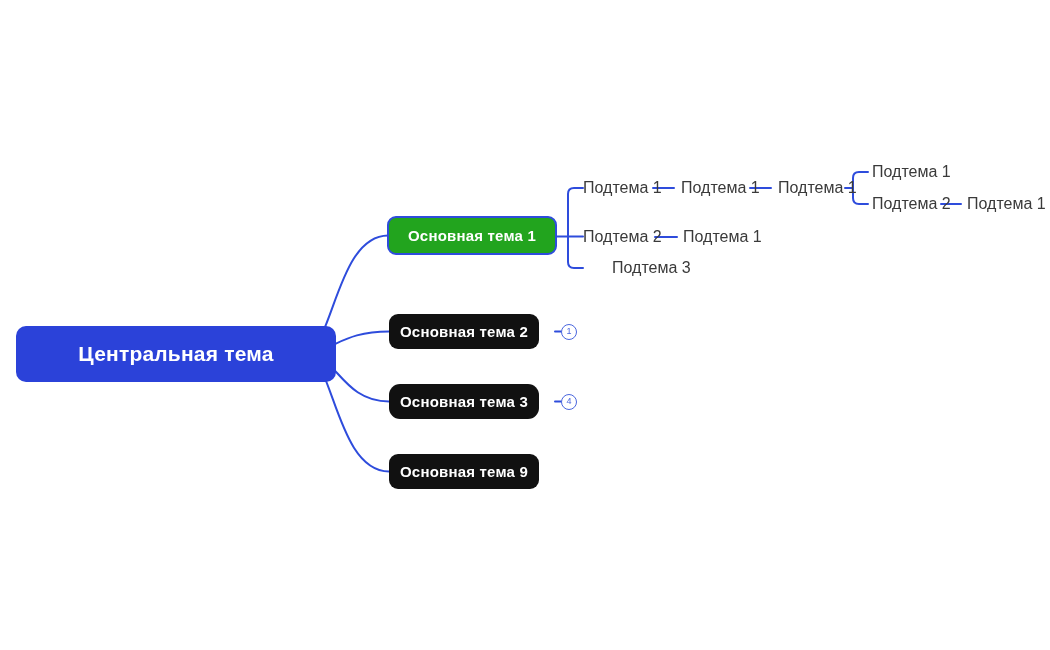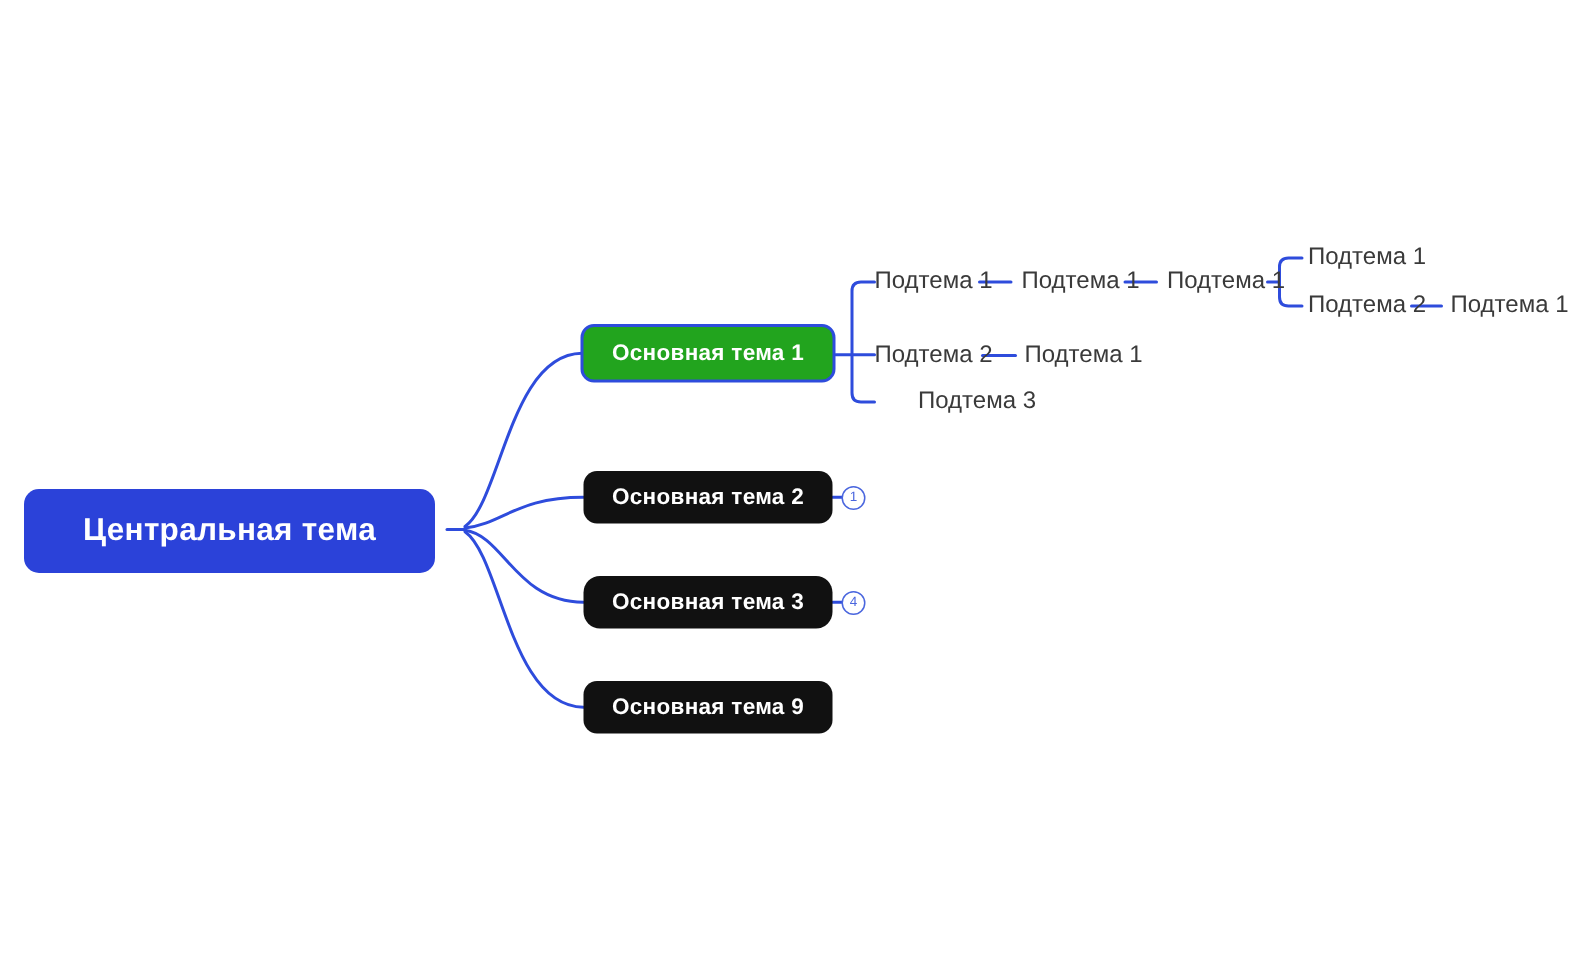--- a/index.html
+++ b/index.html
@@ -14,27 +14,27 @@
   .edges { position: absolute; left: 0; top: 0; }
   .edge {
     fill: none;
     stroke: var(--line, #2e4cdc);
     stroke-width: 2;
     stroke-linecap: round;
     stroke-linejoin: round;
   }
   .node { position: absolute; box-sizing: border-box; display: flex; align-items: center; justify-content: center; cursor: default; }
   .central-topic {
-    left: 16px; top: 326px; width: 274px; height: 56px;
+    left: 16px; top: 326px; width: 320px; height: 56px;
     background: var(--central-fill, #2b42d9);
     color: #ffffff; font-size: 21px; font-weight: bold;
     border-radius: 10px; letter-spacing: 0.2px;
   }
   .main-topic {
-    left: 389px; width: 166px; height: 35px;
+    left: 389px; width: 150px; height: 35px;
     background: var(--main-fill, #111111);
     color: #ffffff; font-size: 15px; font-weight: bold;
     border-radius: 9px; letter-spacing: 0.2px;
   }
   .main-topic.selected {
     left: 387px; width: 170px; height: 39px;
     background: var(--selected-fill, #22a41e);
     border: 2px solid var(--selected-border, #2e4cdc);
   }
   .subtopic {

